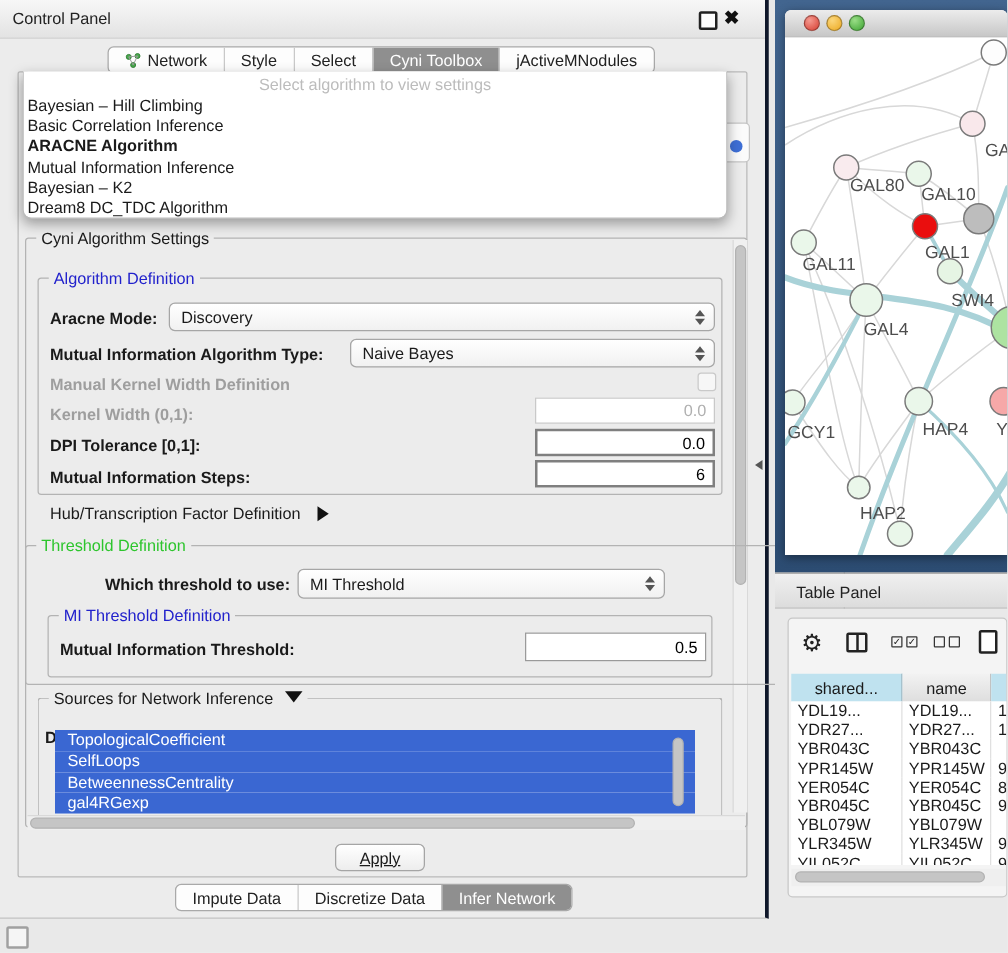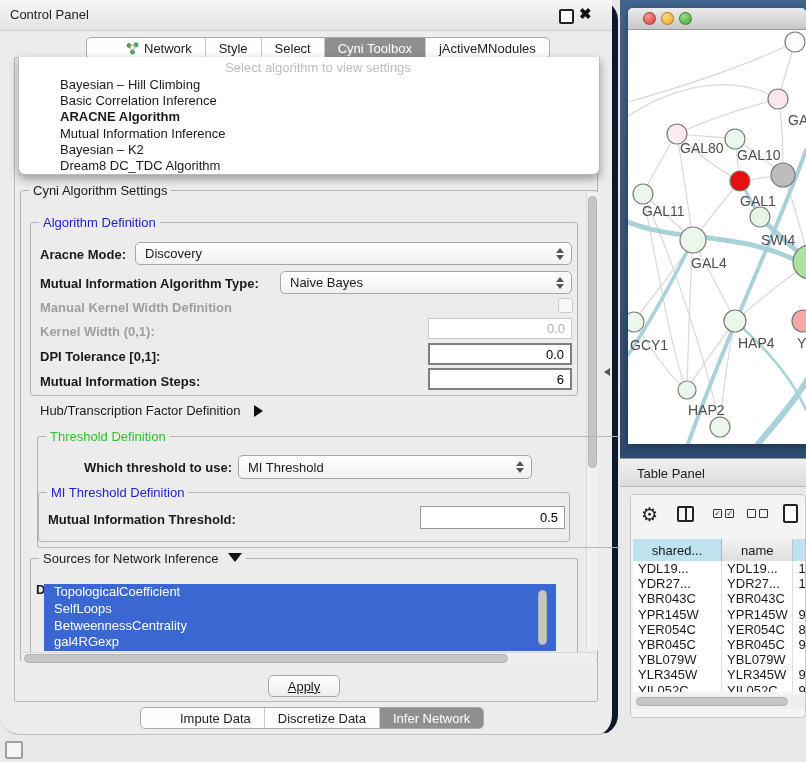--- a/index.html
+++ b/index.html
@@ -2,29 +2,29 @@
 <html><head>
 <meta charset="utf-8">
 <style>
   html,body{margin:0;padding:0;}
   body{font-family:"Liberation Sans", sans-serif; background:#E9E9E9;}
   #root{position:relative;width:806px;height:762px;background:#E9E9E9;overflow:hidden;font-size:13px;color:#1a1a1a;}
   .abs{position:absolute;}
   .bold{font-weight:bold;}
   .gray{color:#a9a9a9;}
   
-  .cp{left:0;top:0;width:612px;height:734px;background:#ECECEC;border-right:6px solid #0f172a;border-bottom:1px solid #c2c2c2;border-radius:20px;}
+  .cp{left:0;top:0;width:612px;height:734px;background:#ECECEC;border-right:3px solid #0f172a;border-bottom:1px solid #c2c2c2;}
   .cp-titlebar{left:0;top:0;width:612px;height:30px;background:linear-gradient(#f7f7f7,#e3e3e3);border-bottom:1px solid #cfcfcf;}
   .cp-title{left:10px;top:7px;font-size:13px;color:#222;}
   .float-btn{left:559px;top:9px;width:11px;height:11px;border:2px solid #222;border-radius:2px;background:#fff;}
   .close-btn{left:579px;top:5px;font-size:15px;font-weight:bold;color:#111;}
   
   .seg{display:flex;border:1px solid #a9a9a9;border-radius:5px;background:#fdfdfd;overflow:hidden;height:22px;box-sizing:border-box;align-items:stretch;}
   .seg>div{display:flex;align-items:center;gap:5px;padding:0 13px;border-left:1px solid #c9c9c9;white-space:nowrap;color:#222;}
-  .seg>div:first-child{border-left:none;margin-left:26px;}
+  .seg>div:first-child{border-left:none;}
   .seg>div.sel{background:#8f8f8f;color:#fff;}
   
   .tabpanel{left:14px;top:57px;width:584px;height:645px;border:1px solid #b9b9b9;background:#ECECEC;border-radius:2px;box-sizing:border-box;}
   
   .group{border:1px solid #b3b3b3;border-radius:3px;box-sizing:border-box;}
   .gtitle{position:absolute;top:-8px;left:8px;background:#ECECEC;padding:0 4px;font-size:13px;white-space:nowrap;}
   .blue-t{color:#2222cc;}
   .green-t{color:#2dc52d;}
   
   .combo{background:linear-gradient(#ffffff,#f1f1f1);border:1px solid #a6a6a6;border-radius:5px;display:flex;align-items:center;padding:0 22px 0 9px;box-sizing:border-box;position:absolute;}
@@ -34,23 +34,23 @@
   .spin:after{bottom:0;border-top:5px solid #555;}
   input.fld{position:absolute;background:#fff;border:2px solid #7f7f7f;font:13px "Liberation Sans",sans-serif;text-align:right;padding:0 6px;box-sizing:border-box;}
   input.fld.dis{border:1px solid #c9c9c9;color:#b0b0b0;}
   
   .srclist{background:#fff;overflow:hidden;}
   .srclist>div{height:16.8px;line-height:16.8px;background:#3a67d2;color:#fff;padding-left:10px;}
   
   .sb-track-v{background:#f0f0f0;border-left:1px solid #d8d8d8;}
   .sb-thumb{background:#c5c5c5;border-radius:5px;border:1px solid #b2b2b2;box-sizing:border-box;}
   
-  .dropdown{left:18px;top:57px;width:562px;height:117px;background:#fff;border:1px solid #bbb;border-top:none;border-radius:0 0 7px 7px;box-shadow:0 4px 10px rgba(0,0,0,0.35);z-index:30;padding-left:18px;}
+  .dropdown{left:18px;top:57px;width:562px;height:117px;background:#fff;border:1px solid #bbb;border-top:none;border-radius:0 0 7px 7px;box-shadow:0 4px 10px rgba(0,0,0,0.35);z-index:30;}
   .dropdown .prompt{text-align:center;color:#bcbcbc;padding-top:3px;height:17px;}
-  .dropdown .it{height:16.2px;line-height:16.2px;padding-left:3px;white-space:nowrap;margin-left:20px;}
+  .dropdown .it{height:16.2px;line-height:16.2px;padding-left:3px;white-space:nowrap;}
   
   .btn{display:flex;align-items:center;justify-content:center;background:linear-gradient(#ffffff,#ededed);border:1px solid #a5a5a5;border-radius:5px;box-sizing:border-box;text-decoration:underline;}
   
   .desktop{left:620px;top:0;width:186px;height:458px;background:linear-gradient(#42658f,#2c4c72);}
   .macwin{left:628px;top:8px;width:178px;height:436px;background:#fff;border-radius:5px 5px 0 0;box-shadow:0 2px 8px rgba(0,0,0,0.4);}
   .mactitle{left:0;top:0;width:100%;height:22px;background:linear-gradient(#ececec,#c7c7c7);border-bottom:1px solid #9b9b9b;border-radius:5px 5px 0 0;box-sizing:border-box;}
   .light{width:13px;height:13px;border-radius:50%;top:4px;box-sizing:border-box;border:1px solid rgba(0,0,0,0.3);}
   
   .tp-header{left:620px;top:458px;width:186px;height:29px;background:linear-gradient(#f0f0f0,#dcdcdc);border-top:1px solid #9a9a9a;border-bottom:1px solid #b8b8b8;box-sizing:border-box;}
   .tp-body{left:620px;top:487px;width:186px;height:275px;background:#E9E9E9;}
@@ -143,21 +143,21 @@
     <div class="abs bold" style="left:40px;top:349px;">DPI Tolerance [0,1]:</div>
     <input class="fld" style="left: 428px; top: 343px; width: 144px; height: 22px;" value="0.0">
     <div class="abs bold" style="left:40px;top:374px;">Mutual Information Steps:</div>
     <input class="fld" style="left: 428px; top: 368px; width: 144px; height: 22px;" value="6">
 
     <div class="abs" style="left:40px;top:403px;">
       <span>Hub/Transcription Factor Definition</span>
       <span style="display:inline-block;margin-left:10px;width:0;height:0;border-top:6px solid transparent;border-bottom:6px solid transparent;border-left:9px solid #111;vertical-align:-2px;"></span>
     </div>
 
-    <div class="abs group" style="left:37px;top:436px;width:656px;height:112px;">
+    <div class="abs group" style="left:20px;top:436px;width:656px;height:112px;">
       <span class="gtitle green-t">Threshold Definition</span>
     </div>
     <div class="abs bold" style="left:84px;top:460px;">Which threshold to use:</div>
     <div class="combo" style="left:238px;top:455px;width:294px;height:24px;">
       <span>MI Threshold</span>
       <span class="spin"></span>
     </div>
     <div class="abs group" style="left:38px;top:492px;width:532px;height:50px;">
       <span class="gtitle blue-t">MI Threshold Definition</span>
     </div>

